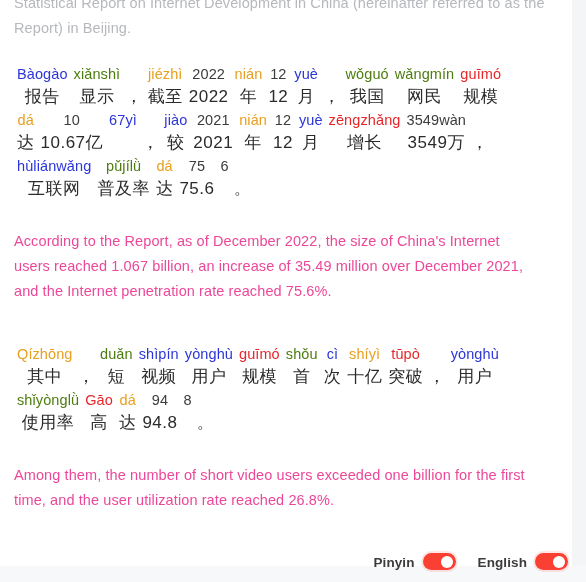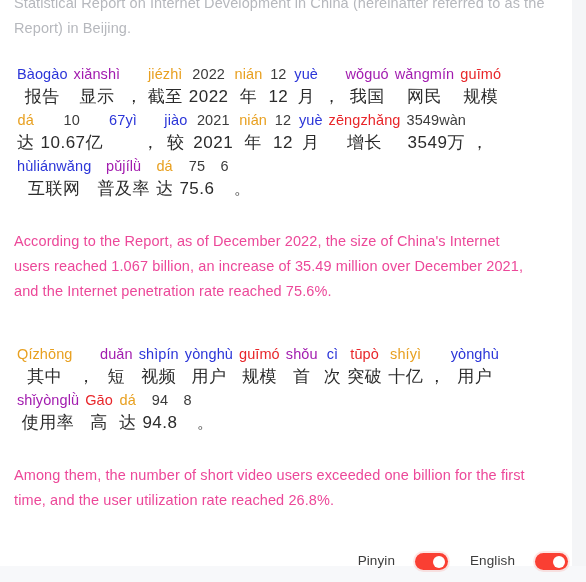--- a/index.html
+++ b/index.html
@@ -86,21 +86,21 @@
     color: #2b2b2b;
     white-space: nowrap;
     letter-spacing: .5px;
   }
   .tok.punct .py { visibility: hidden; }
   .tok.punct { padding: 0 2px; }
 
   
   .t1 { color: #e8262a; }   
   .t2 { color: #e8a020; }   
-  .t3 { color: #a21caf; text-align: right; }   
+  .t3 { color: #4d7c0f; text-align: right; }   
   .t4 { color: #2b35d8; }   
   .t0 { color: #3c3c3c; }   
 
   
   .translation {
     color: #ec4899;
     font-size: 14.5px;
     line-height: 25px;
     margin: 0;
     letter-spacing: .1px;
@@ -111,22 +111,23 @@
   #footer {
     position: absolute;
     right: 18px;
     bottom: 12px;
     display: flex;
     align-items: center;
     gap: 22px;
   }
   .toggle-group {
     display: flex;
-    align-items: flex-start;
-    gap: 20px;
+    align-items: flex-end;
+    gap: 8px;
+    font-weight: bold;
   }
   .toggle-label {
     font-size: 13.5px;
     color: #3c3c3c;
     letter-spacing: .1px;
   }
   .switch {
     position: relative;
     width: 33px;
     height: 17px;
@@ -333,26 +334,26 @@
             </span>
             <span class="tok">
               <span class="py t3">shǒu</span>
               <span class="hz">首</span>
             </span>
             <span class="tok">
               <span class="py t4">cì</span>
               <span class="hz">次</span>
             </span>
             <span class="tok">
+              <span class="py t2">shíyì</span>
+              <span class="hz">十亿</span>
+            </span>
+            <span class="tok">
               <span class="py t1">tūpò</span>
               <span class="hz">突破</span>
-            </span>
-            <span class="tok">
-              <span class="py t2">shíyì</span>
-              <span class="hz">十亿</span>
             </span>
             <span class="tok punct">
               <span class="py t0">&nbsp;</span>
               <span class="hz">，</span>
             </span>
             <span class="tok">
               <span class="py t4">yònghù</span>
               <span class="hz">用户</span>
             </span>
           </div>

